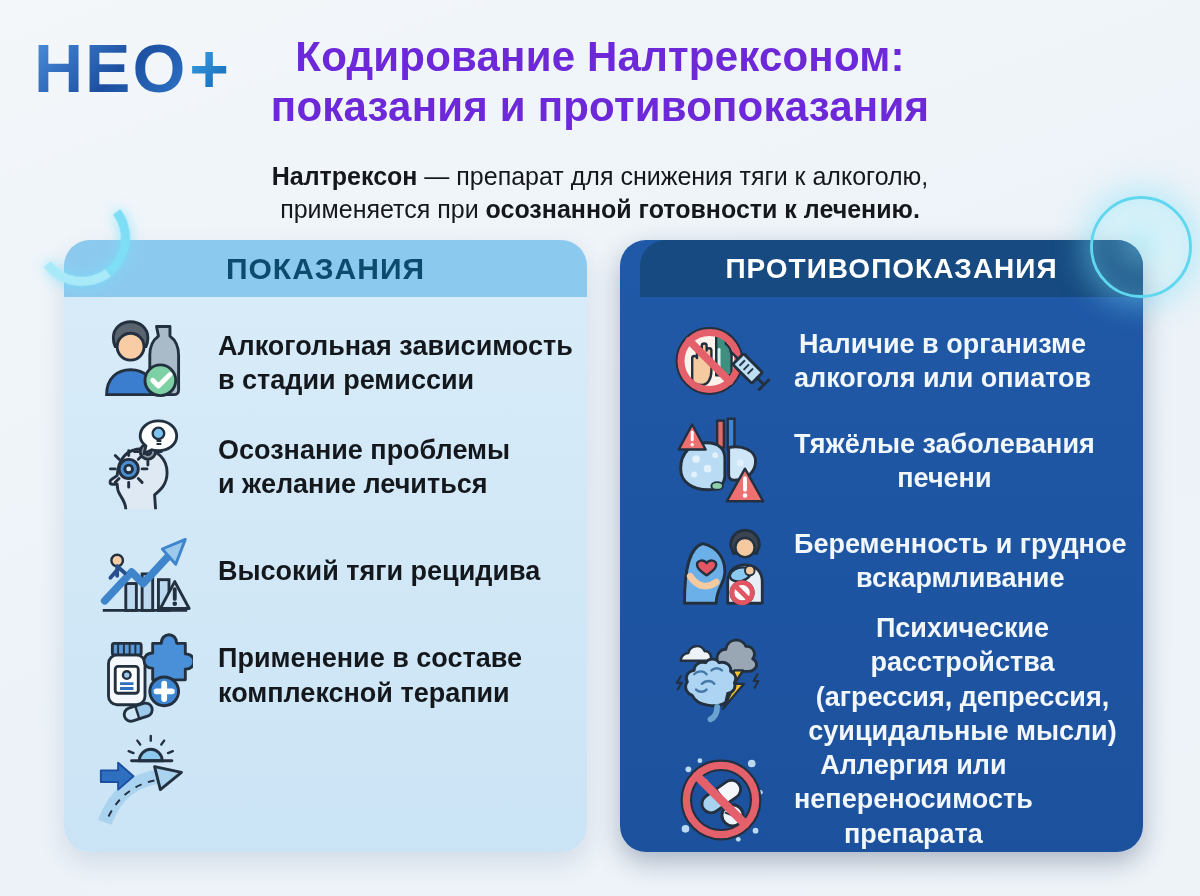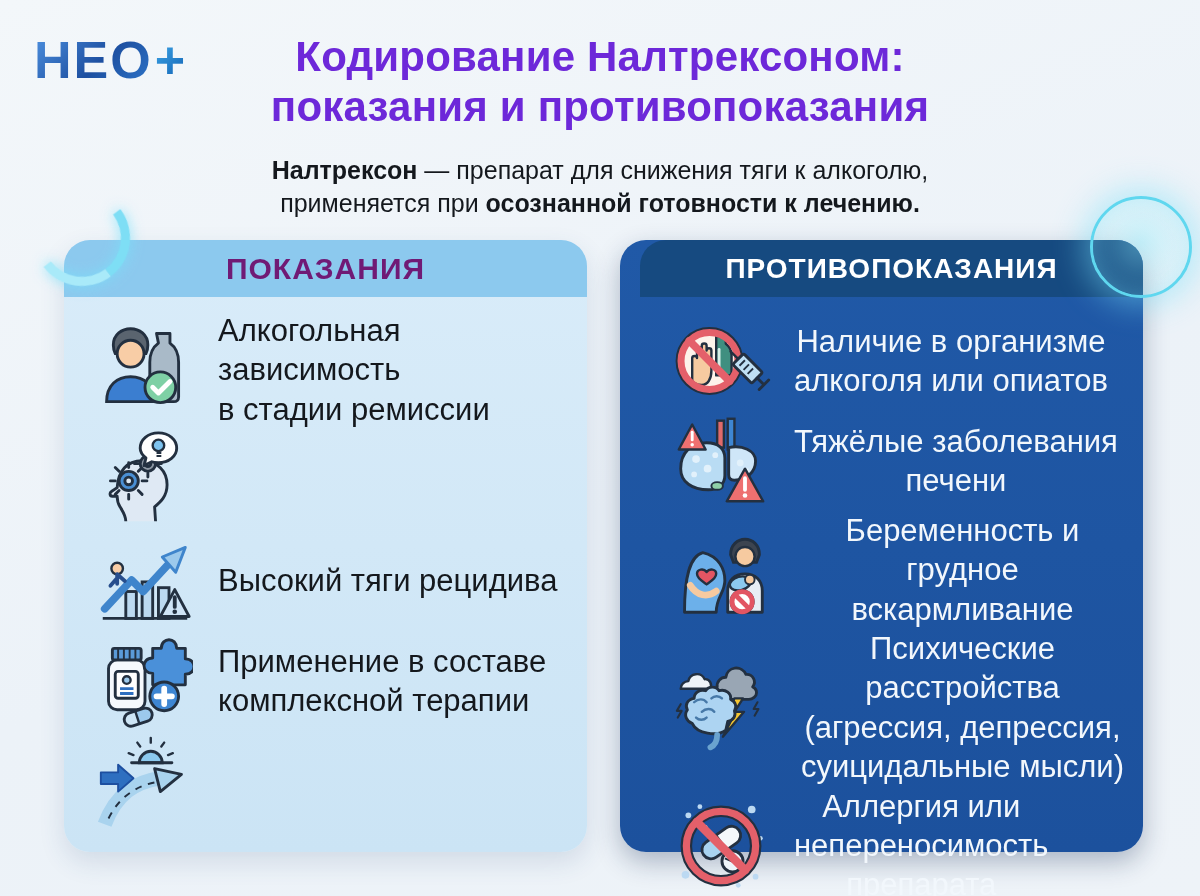--- a/index.html
+++ b/index.html
@@ -7,39 +7,39 @@
   body{
     font-family:"Liberation Sans", sans-serif;
     background:linear-gradient(160deg,#f3f7fa 0%,#ecf2f8 55%,#eef3f8 100%);
     overflow:hidden;
   }
   .page{ position:relative; width:1200px; height:896px; }
 
   
   .logo{
     position:absolute; left:34px; top:34px;
-    font-size:52px; font-weight:900; letter-spacing:2px; line-height:1;
+    font-size:68px; font-weight:900; letter-spacing:2px; line-height:1;
     user-select:none;
   }
   .logo-main{
     background:linear-gradient(135deg,#4f93e2 0%,#1d4fa0 55%,#2f78cc 100%);
     -webkit-background-clip:text; background-clip:text; color:transparent;
   }
   .logo-plus{
     background:linear-gradient(135deg,#45b2f0 0%,#1668b8 80%);
     -webkit-background-clip:text; background-clip:text; color:transparent;
     margin-left:2px;
   }
   .title{
     position:absolute; top:32px; left:0; width:100%;
     text-align:center; font-size:42px; line-height:1.18; font-weight:800;
     color:#6d28d9; white-space:pre-line; letter-spacing:0.2px;
   }
   .subtitle{
-    position:absolute; top:154px; left:0; width:100%;
+    position:absolute; top:160px; left:0; width:100%;
     text-align:center; font-size:25px; line-height:1.32; color:#14181d;
   }
   .subtitle b{ font-weight:700; }
 
   
   .card{
     position:absolute; top:240px; width:523px; height:612px;
     border-radius:26px;
   }
   .card.left{
@@ -51,33 +51,33 @@
     left:620px;
     background:linear-gradient(180deg,#2059a7 0%,#1c519d 100%);
     box-shadow:0 10px 26px rgba(15,40,80,.30);
     padding-left:20px;
   }
   .card-header{
     height:57px; border-radius:26px 26px 0 0;
     display:flex; align-items:center; justify-content:center;
     font-weight:800;
   }
-  .card.left  .card-header{ background:#8cc9ee; color:#701a75; font-size:30px; letter-spacing:1px; }
+  .card.left  .card-header{ background:#8cc9ee; color:#0c4a6e; font-size:30px; letter-spacing:1px; }
   .card.right .card-header{ background:#164a80; color:#ffffff; font-size:28px; letter-spacing:1px; }
   .card-body{
     height:555px; padding:14px 12px 20px 22px;
     display:flex; flex-direction:column;
   }
   .row{ flex:1; display:flex; align-items:center; gap:14px; }
   .icon-box{
     width:118px; min-width:118px; height:100px;
     display:flex; align-items:center; justify-content:center;
   }
   .row-text{
-    font-size:31px; line-height:1.27; font-weight:400; white-space:pre-line;
+    font-size:27px; line-height:1.27; font-weight:700; white-space:pre-line;
   }
   .card.left  .row-text{ color:#14181d; }
   .card.right .row-text{ color:#f2f7fc;text-align:center; }
 
   
   .bubble-crescent{
     position:absolute; left:34px; top:190px; width:96px; height:96px;
     border-radius:50%;
     border:9px solid transparent;
     border-right:9px solid #7edef5;
@@ -145,20 +145,22 @@
               <circle cx="33" cy="52" r="4" fill="#dfe9f4"></circle>
               <path d="M53 24v-4M53 44v4M43 34h-4M63 34h4"></path>
               <circle cx="53" cy="34" r="8" fill="#8d97a3"></circle>
               <circle cx="53" cy="34" r="3" fill="#dfe9f4"></circle>
             </g>
             <path d="M64 2c11 0 19 7 19 16 0 8-8 15-19 15-3 0-5 0-7-1l-8 4 2-8c-4-3-6-6-6-10 0-9 8-16 19-16z" fill="#ffffff" stroke="#233040" stroke-width="3" stroke-linejoin="round"></path>
             <circle cx="64" cy="15" r="6" fill="#7ec3ef" stroke="#233040" stroke-width="2.5"></circle>
             <path d="M62 23h5M62 26h5" stroke="#233040" stroke-width="2"></path>
           </svg>
         </div>
+        <div class="row-text">Осознание проблемы
+и желание лечиться</div>
       </div>
 
       <div class="row">
         <div class="icon-box">
           <svg width="96" height="96" viewBox="0 0 100 100">
             <g fill="#bcd9f0" stroke="#233040" stroke-width="3">
               <rect x="30" y="62" width="11" height="28"></rect>
               <rect x="47" y="52" width="11" height="38"></rect>
               <rect x="64" y="58" width="11" height="32"></rect>
             </g>

